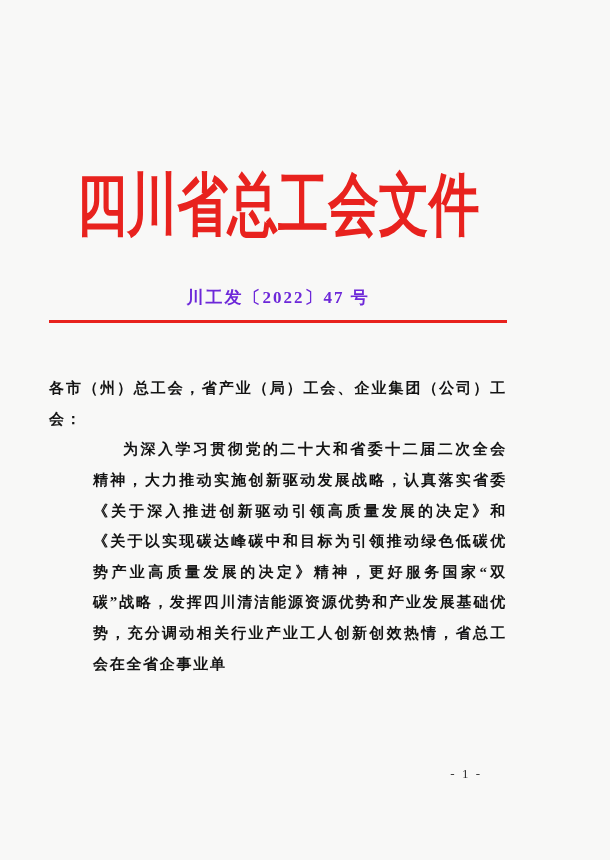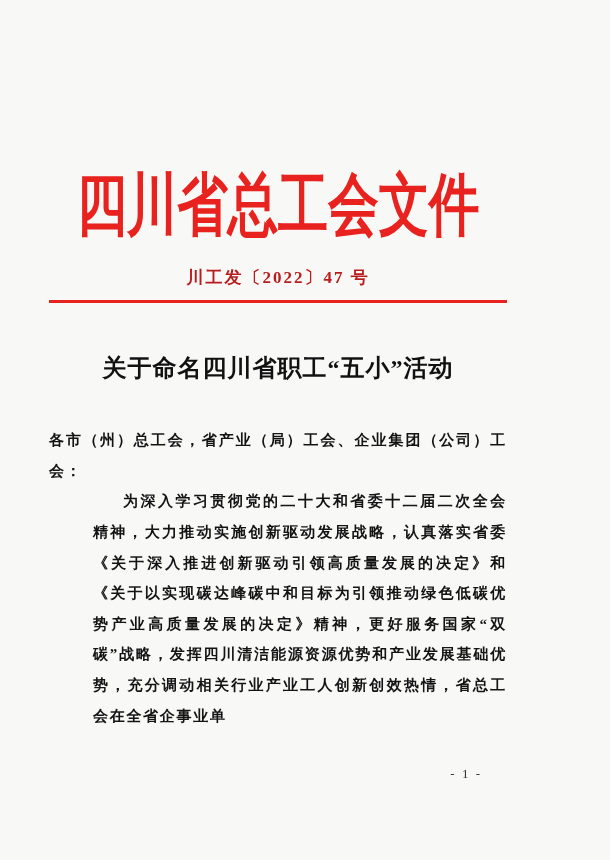--- a/index.html
+++ b/index.html
@@ -22,26 +22,26 @@
     color: #e8221e;
     font-size: 68px;
     font-weight: 900;
     white-space: nowrap;
     letter-spacing: 0px;
     transform: scaleX(0.74);
     transform-origin: 50% 50%;
     line-height: 1.15;
   }
   .doc-number {
-    margin-top: 22px;
+    margin-top: 42px;
     text-align: center;
     font-size: 17px;
     font-weight: bold;
     letter-spacing: 2px;
-    color: #b91c1c;
+    color: #6d28d9;
   }
   .red-line {
     width: 458px;
     height: 0;
     margin: 11px auto 0 auto;
     border-top: 3px solid #e8221e;
   }
   .subject {
     margin-top: 50px;
     text-align: center;
@@ -83,21 +83,20 @@
 
 <div class="page">
 
   <div class="doc-title">四川省总工会文件</div>
 
   <div class="doc-number">川工发〔2022〕47 号</div>
 
   <div class="red-line"></div>
 
   <div class="subject">
-    <div>关于命名四川省职工“五小”活动</div>
   </div>
 
   <div class="doc-body">
     <p>各市（州）总工会，省产业（局）工会、企业集团（公司）工会：</p>
     <p class="indented">为深入学习贯彻党的二十大和省委十二届二次全会精神，大力推动实施创新驱动发展战略，认真落实省委《关于深入推进创新驱动引领高质量发展的决定》和《关于以实现碳达峰碳中和目标为引领推动绿色低碳优势产业高质量发展的决定》精神，更好服务国家“双碳”战略，发挥四川清洁能源资源优势和产业发展基础优势，充分调动相关行业产业工人创新创效热情，省总工会在全省企事业单</p>
   </div>
 
   <div class="page-number">- 1 -</div>
 
 </div>

